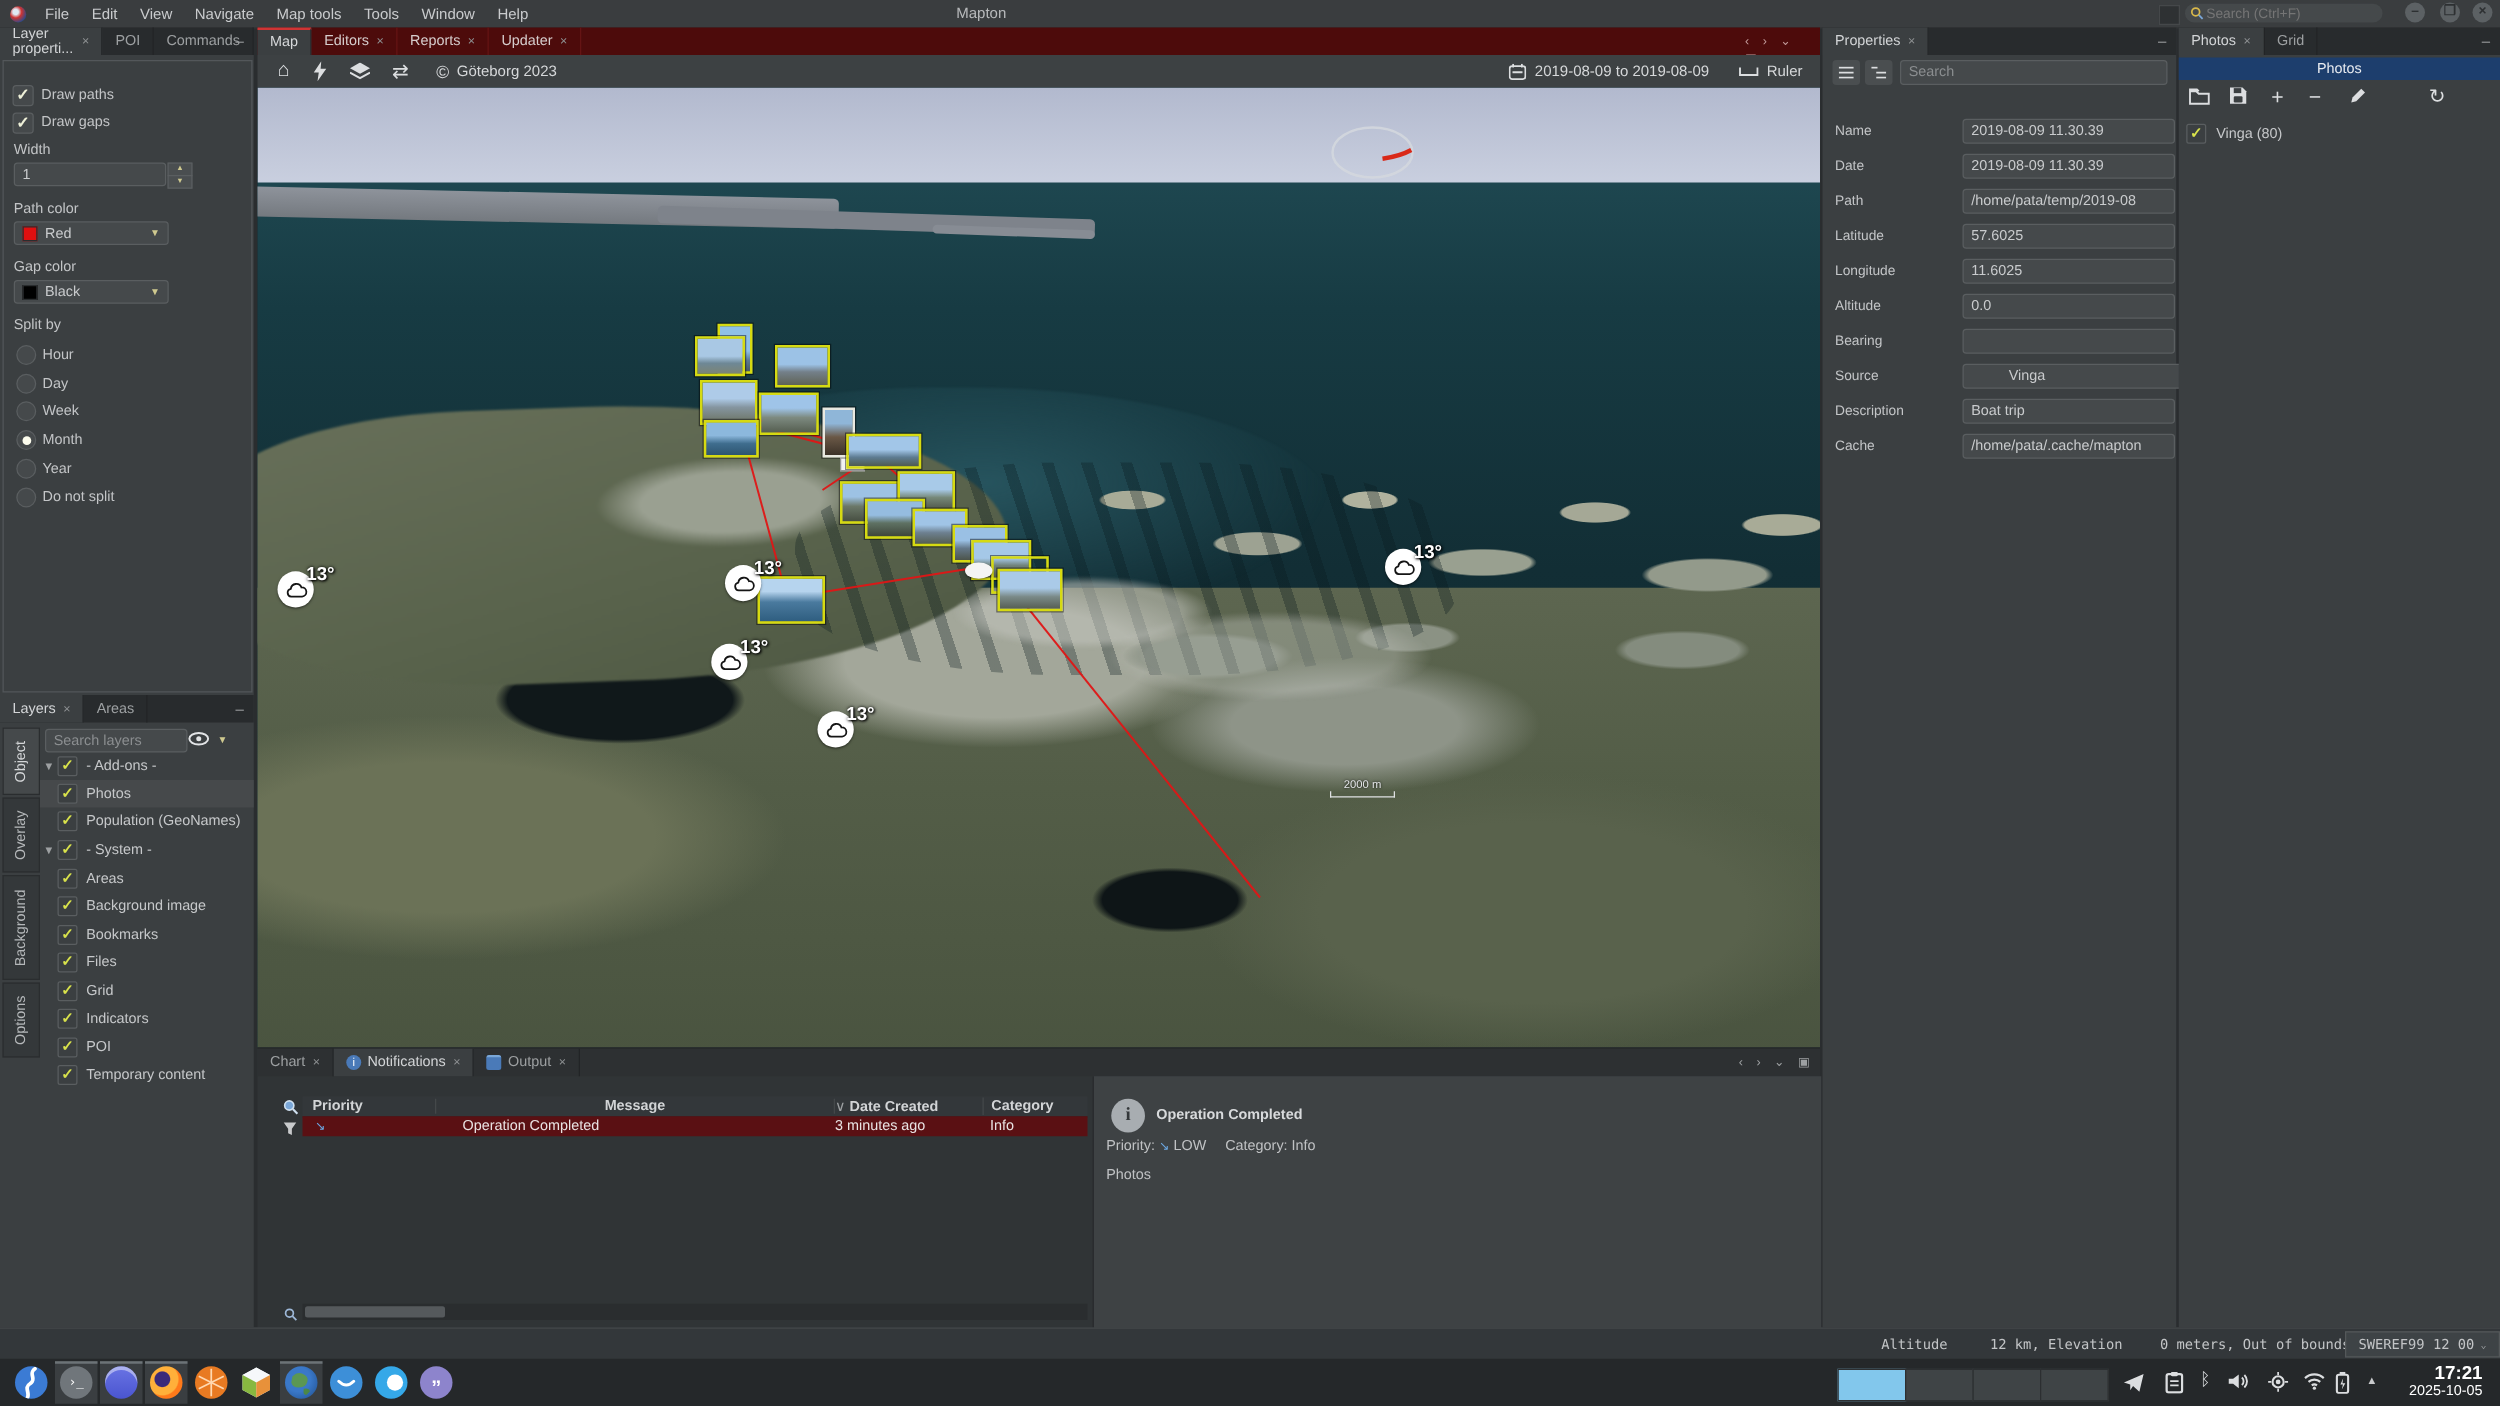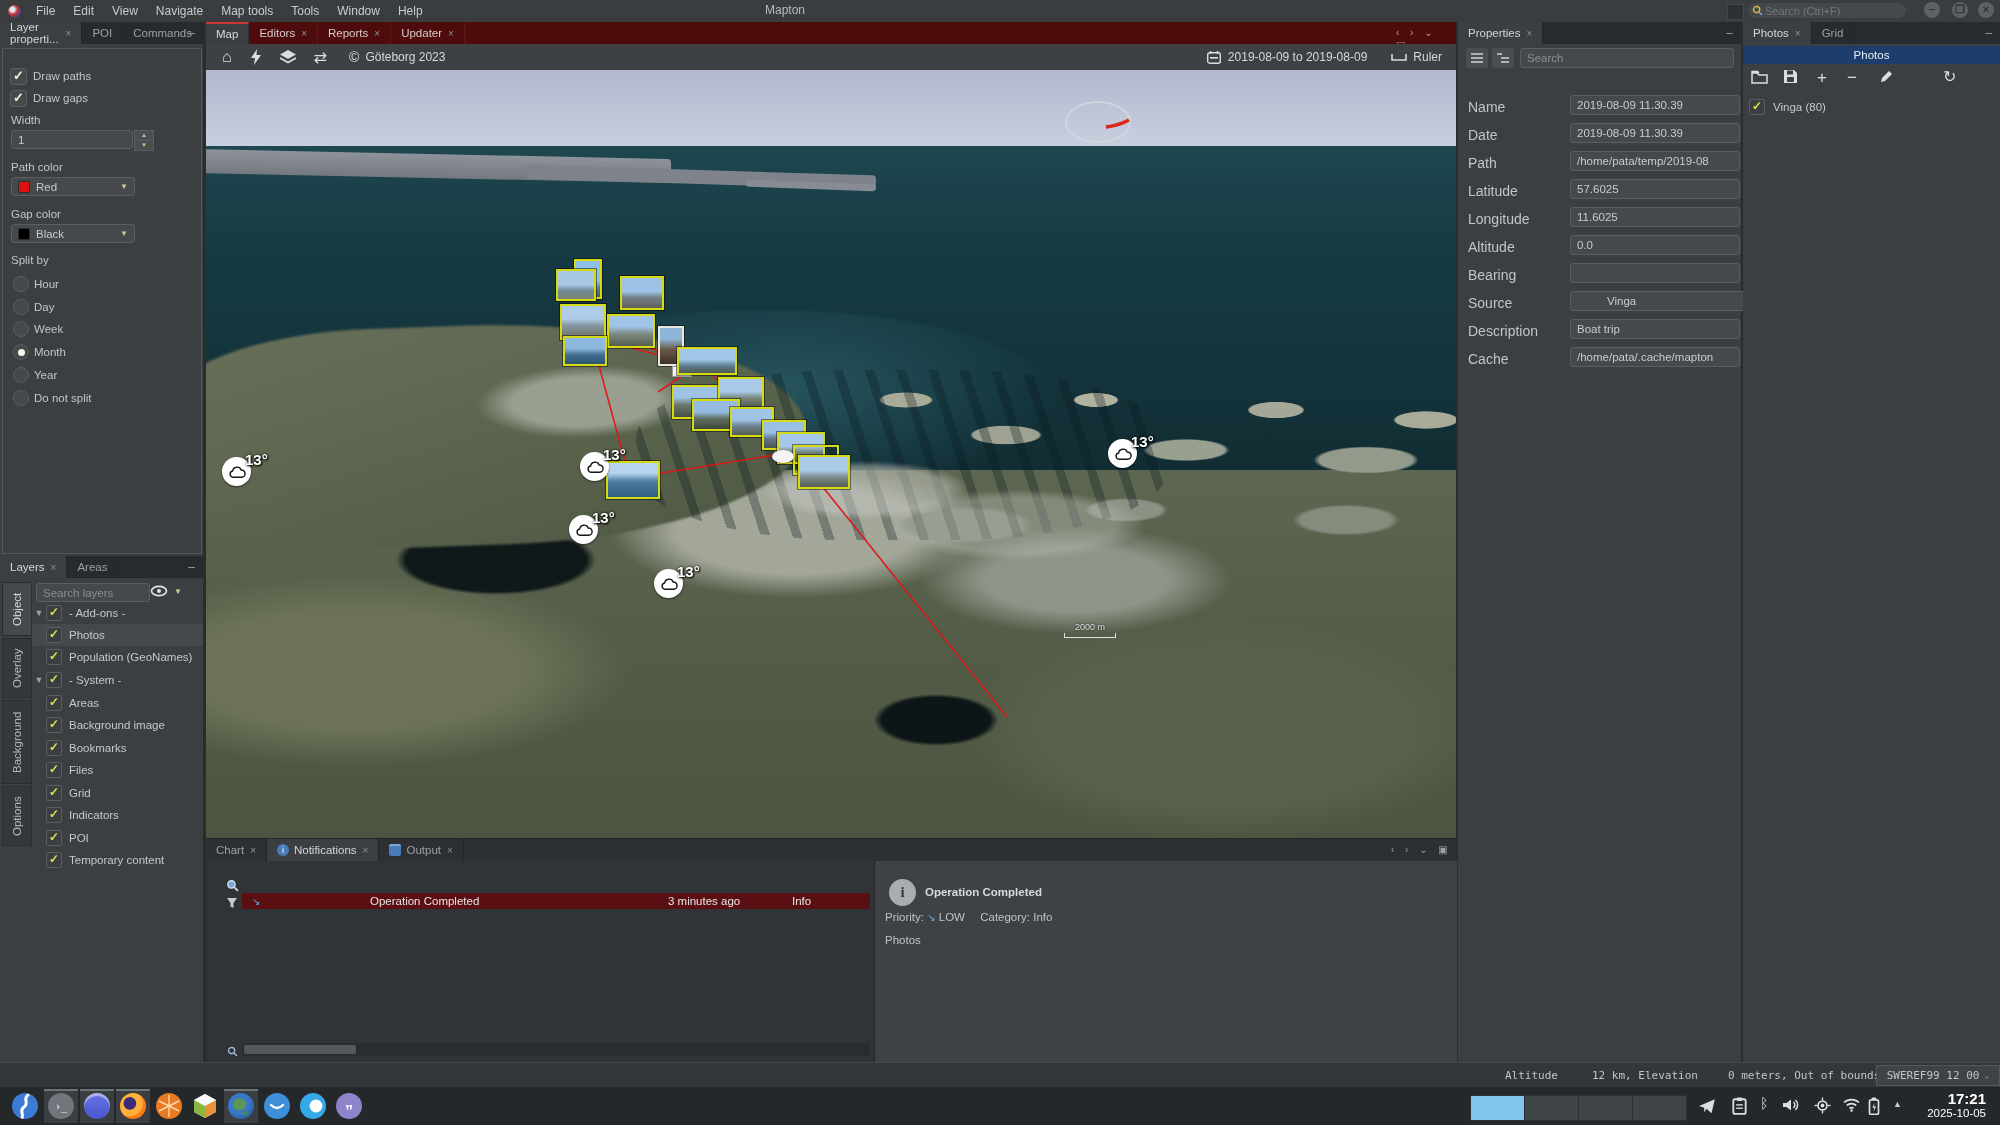--- a/index.html
+++ b/index.html
@@ -76,21 +76,21 @@
   .btm{position:absolute;left:206px;top:838px;width:1250px;height:224px;background:#303436;border-top:1px solid #232527;}
   .btm .tabbar{left:0;top:0;width:1250px;background:#2d3032;}
   .tbl-header{position:absolute;display:flex;align-items:center;font-size:11.5px;color:#d2d4d6;font-weight:bold;
     background:#33373a;border-bottom:1px solid #26292b;}
   .selrow{position:absolute;background:#5a1013;color:#e9e3e3;font-size:11.5px;display:flex;align-items:center;}
   .gutterbtn{position:absolute;width:16px;height:16px;display:flex;align-items:center;justify-content:center;}
   .detail{position:absolute;left:668px;top:22px;width:582px;height:202px;background:#3e4244;border-left:1px solid #232527;}
   .scroll{position:absolute;background:#2a2d2f;}
   .scroll .thumbbar{position:absolute;background:#55595c;border-radius:2px;}
   
-  .fieldlbl{position:absolute;font-size:14px;color:#c3c5c7;}
+  .fieldlbl{position:absolute;font-size:11px;color:#c3c5c7;}
   .bluebar{position:absolute;background:#1d3e6d;color:#e8ebf0;font-size:11.5px;display:flex;align-items:center;justify-content:center;}
   .toolico{color:#dcdee0;font-size:15px;}
   
   .statusbar{position:absolute;left:0;top:1062px;width:2000px;height:25px;background:#33373a;border-top:1px solid #44484a;
     font-family:"DejaVu Sans Mono",monospace;font-size:11px;color:#c2c4c6;}
   .crsbox{position:absolute;left:1876px;top:2px;width:122px;height:19px;background:#3e4346;border:1px solid #54585a;
     display:flex;align-items:center;justify-content:center;gap:5px;}
   .taskbar{position:absolute;left:0;top:1087px;width:2000px;height:38px;background:#25282a;}
   .launch{position:absolute;top:2px;width:34px;height:34px;display:flex;align-items:center;justify-content:center;}
   .launch.open{background:#3a3e41;box-shadow:inset 0 2px 0 #6c7377;}
@@ -471,20 +471,26 @@
           <circle cx="5" cy="5" r="3.4" fill="#7aa7d8" stroke="#cfe0f0" stroke-width="1.2"></circle>
           <line x1="7.6" y1="7.6" x2="11" y2="11" stroke="#cfe0f0" stroke-width="1.6"></line>
         </svg>
       </span>
     <span class="gutterbtn" style="left:18px;top:56px;">
       <svg width="12" height="12" viewBox="0 0 12 12">
           <path d="M1 1 h10 L7.5 6 v5 l-3-1.5 V6 Z" fill="#c8cacc"></path>
         </svg>
       </span>
 
+    <div class="tbl-header" style="left:36px;top:38px;width:628px;height:16px;">
+      <span style="width:98px;padding-left:8px;border-right:1px solid #44484a;">Priority</span>
+      <span style="width:318px;text-align:center;border-right:1px solid #44484a;">Message</span>
+      <span style="width:118px;border-right:1px solid #44484a;"><span style="font-weight:normal;color:#9da0a2;">∨ </span><span>Date Created</span></span>
+      <span style="flex:1;padding-left:6px;">Category</span>
+    </div>
     <div class="selrow" style="left:36px;top:54px;width:628px;height:16px;">
       <span style="width:98px;padding-left:10px;color:#6ba7e0;font-size:10px;">↘</span>
       <span style="width:318px;padding-left:20px;box-sizing:border-box;">Operation Completed</span>
       <span style="width:118px;">3 minutes ago</span>
       <span style="flex:1;padding-left:6px;">Info</span>
     </div>
 
     <div class="detail">
       <span class="abs" style="left:14px;top:18px;width:27px;height:27px;border-radius:50%;background:#a8adb1;color:#34383a;font-weight:bold;font-size:15px;display:flex;align-items:center;justify-content:center;font-family:'Liberation Serif',serif;">i</span>
       <span class="abs" style="left:50px;top:25px;font-size:11.5px;font-weight:bold;color:#d8dadc;">Operation Completed</span>

